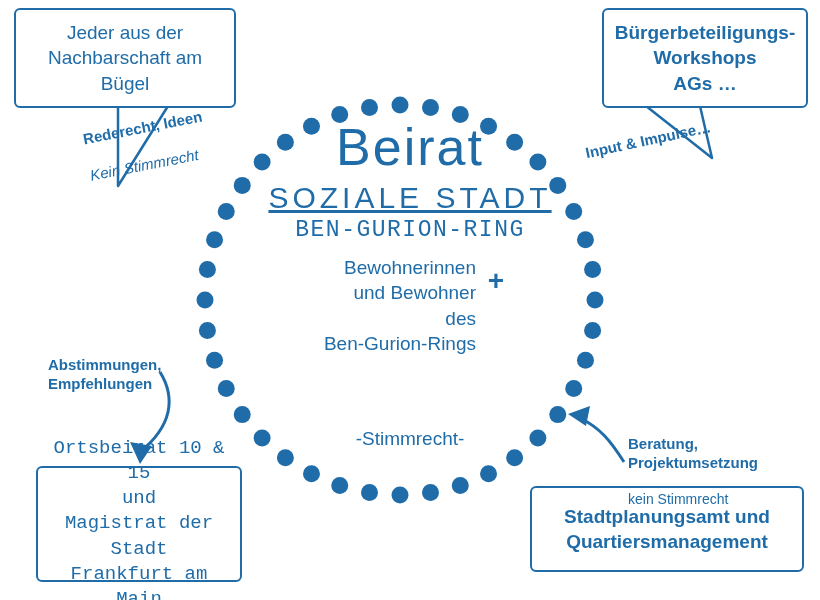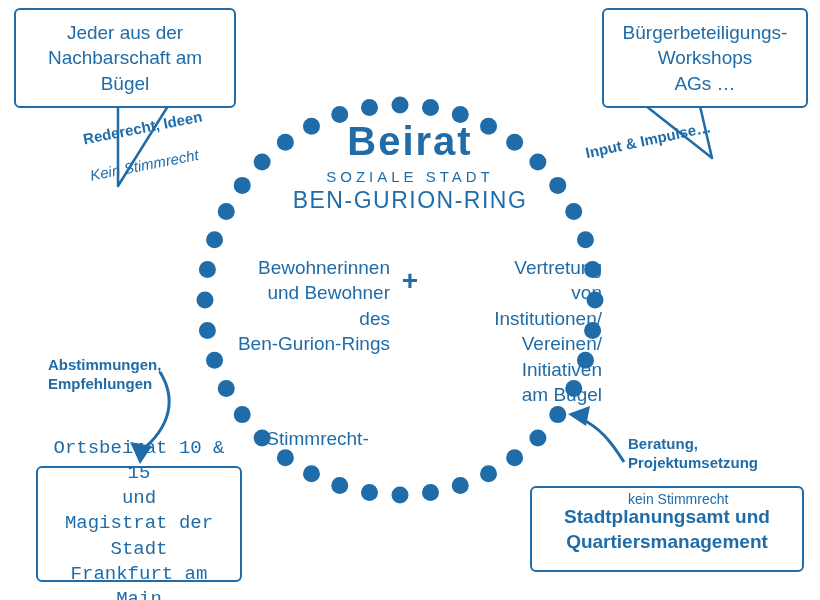--- a/index.html
+++ b/index.html
@@ -48,20 +48,21 @@
     left: 14px;
     top: 8px;
     width: 222px;
     height: 100px;
   }
   #callout-workshops {
     left: 602px;
     top: 8px;
     width: 206px;
     height: 100px;
+    font-weight: bold;
   }
   #callout-ortsbeirat {
     left: 36px;
     top: 466px;
     width: 206px;
     height: 116px;
     font-family: Liberation Mono, monospace;
   }
   #callout-stadtplanungsamt {
     left: 530px;
@@ -114,38 +115,40 @@
   }
   .center-block {
     position: absolute;
     left: 205px;
     top: 120px;
     width: 410px;
     text-align: center;
     z-index: 2;
   }
   .ring-title {
-    font-size: 40px;
-    font-weight: bold;
+    font-size: 52px;
+    font-weight: normal;
     letter-spacing: 2px;
     color: #1f6ca8;
     margin: 0;
     line-height: 1.05;
   }
   .ring-sub1 {
-    font-size: 15px;
+    font-size: 30px;
     letter-spacing: 4px;
     margin-top: 6px;
     color: #1f6ca8;
+    text-decoration: underline;
   }
   .ring-sub2 {
     font-size: 23px;
     letter-spacing: 1.5px;
     margin-top: 2px;
     color: #1f6ca8;
+    font-family: Liberation Mono, monospace;
   }
   .columns {
     position: absolute;
     left: 200px;
     top: 255px;
     width: 420px;
     display: flex;
     align-items: flex-start;
     justify-content: center;
     z-index: 2;
@@ -164,21 +167,21 @@
     font-size: 28px;
     font-weight: bold;
     color: #1f6ca8;
     padding-top: 10px;
   }
   .stimmrecht {
     position: absolute;
     left: 260px;
     top: 428px;
     width: 300px;
-    text-align: left;
+    text-align: center;
     font-size: 19px;
     color: #1f6ca8;
     z-index: 2;
   }
 </style>
 </head>
 <body>
 
 <div id="stage">
 
@@ -244,26 +247,20 @@
     <div class="ring-sub1">SOZIALE STADT</div>
     <div class="ring-sub2">BEN-GURION-RING</div>
   </div>
 
   <div class="columns">
     <div class="col">Bewohnerinnen
 und Bewohner
 des
 Ben-Gurion-Rings</div>
     <div class="plus">+</div>
-    <div class="col">Vertretung
-von
-Institutionen/
-Vereinen/
-Initiativen
-am Bügel</div>
   </div>
 
   <div class="stimmrecht">-Stimmrecht-</div>
 
   <div class="callout" id="callout-neighbourhood">Jeder aus der
 Nachbarschaft am
 Bügel</div>
   <div class="callout" id="callout-workshops">Bürgerbeteiligungs-
 Workshops
 AGs …</div>

